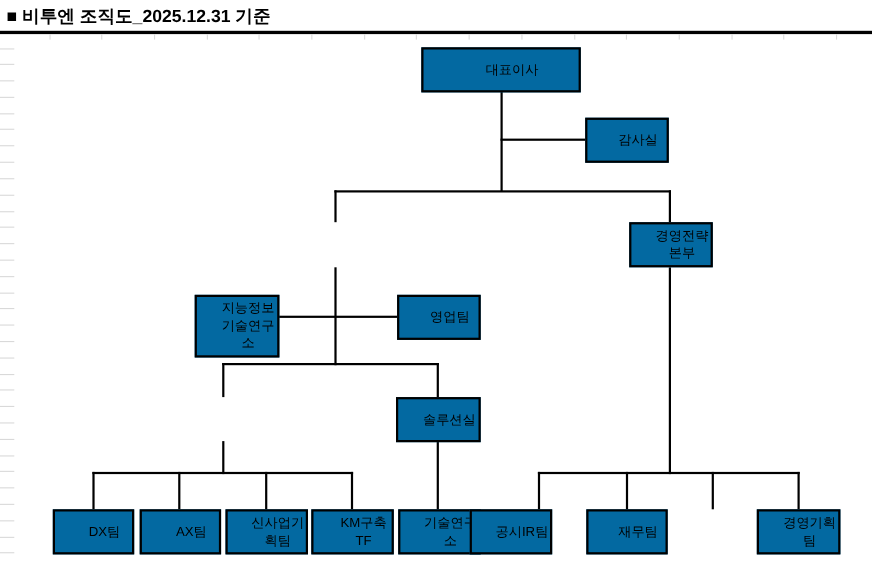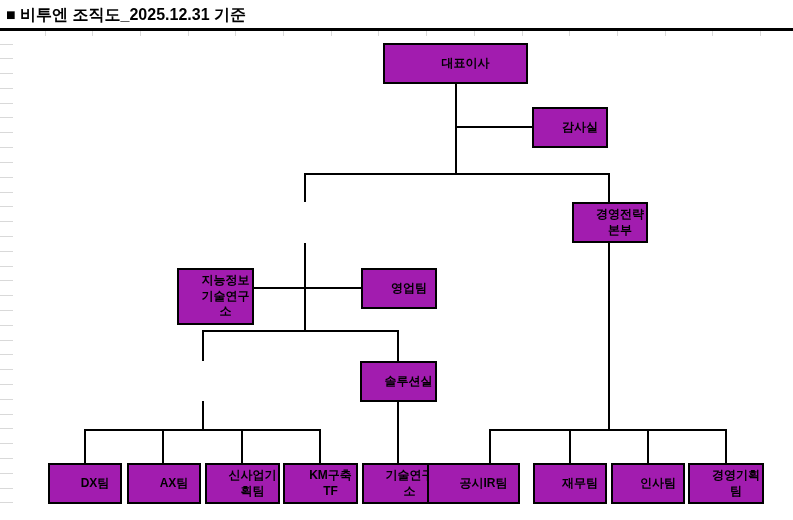--- a/index.html
+++ b/index.html
@@ -1,23 +1,23 @@
 <!DOCTYPE html>
 <html><head>
 <meta charset="utf-8">
 <style>
   html,body{margin:0;padding:0;background:#ffffff;}
   #page{position:relative;width:793px;height:520px;background:#ffffff;overflow:hidden;
         font-family:"Liberation Sans","DejaVu Sans",sans-serif;}
   .title{position:absolute;left:6px;top:5px;font-size:16px;font-weight:bold;color:#000;
          letter-spacing:0px;white-space:nowrap;}
   .title-rule{position:absolute;left:0;top:28px;width:793px;height:3px;background:#000;}
-  .node{position:absolute;box-sizing:border-box;border:2px solid #000;background:#a21caf;
+  .node{position:absolute;box-sizing:border-box;border:2px solid #000;background:#0369a1;
         display:flex;align-items:center;justify-content:center;text-align:center;
-        font-size:12px;font-weight:bold;color:#000;line-height:1.3;white-space:pre-line;padding-left:20px;}
+        font-size:12px;font-weight:normal;color:#000;line-height:1.3;white-space:pre-line;padding-left:20px;}
   .hline{position:absolute;height:2px;background:#000;}
   .vline{position:absolute;width:2px;background:#000;}
   .stub-h{position:absolute;left:0;width:13px;height:1px;background:#d9d9d9;}
   .stub-v{position:absolute;top:31px;width:1px;height:5px;background:#d9d9d9;}
 </style>
 </head>
 <body>
 
 <div id="page">
 
@@ -104,18 +104,17 @@
   <div class="node" style="left:572px;top:202px;width:76px;height:41px">경영전략본부</div>
   <div class="node" style="left:177px;top:268px;width:77px;height:57px">지능정보
 기술연구소</div>
   <div class="node" style="left:361px;top:268px;width:76px;height:41px">영업팀</div>
   <div class="node" style="left:360px;top:361px;width:77px;height:41px">솔루션실</div>
   <div class="node" style="left:48px;top:463px;width:74px;height:41px">DX팀</div>
   <div class="node" style="left:127px;top:463px;width:74px;height:41px">AX팀</div>
   <div class="node" style="left:205px;top:463px;width:75px;height:41px">신사업기획팀</div>
   <div class="node" style="left:283px;top:463px;width:75px;height:41px">KM구축TF</div>
   <div class="node" style="left:362px;top:463px;width:75px;height:41px">기술연구소</div>
-  <div class="node" style="left:427px;top:463px;width:93px;height:41px">공시IR팀</div>
+  <div class="node" style="left:427px;top:463px;width:75px;height:41px">공시IR팀</div>
   <div class="node" style="left:533px;top:463px;width:74px;height:41px">재무팀</div>
-  <div class="node" style="left:611px;top:463px;width:74px;height:41px">인사팀</div>
   <div class="node" style="left:688px;top:463px;width:76px;height:41px">경영기획팀</div>
 
 </div>
 
 </body></html>

